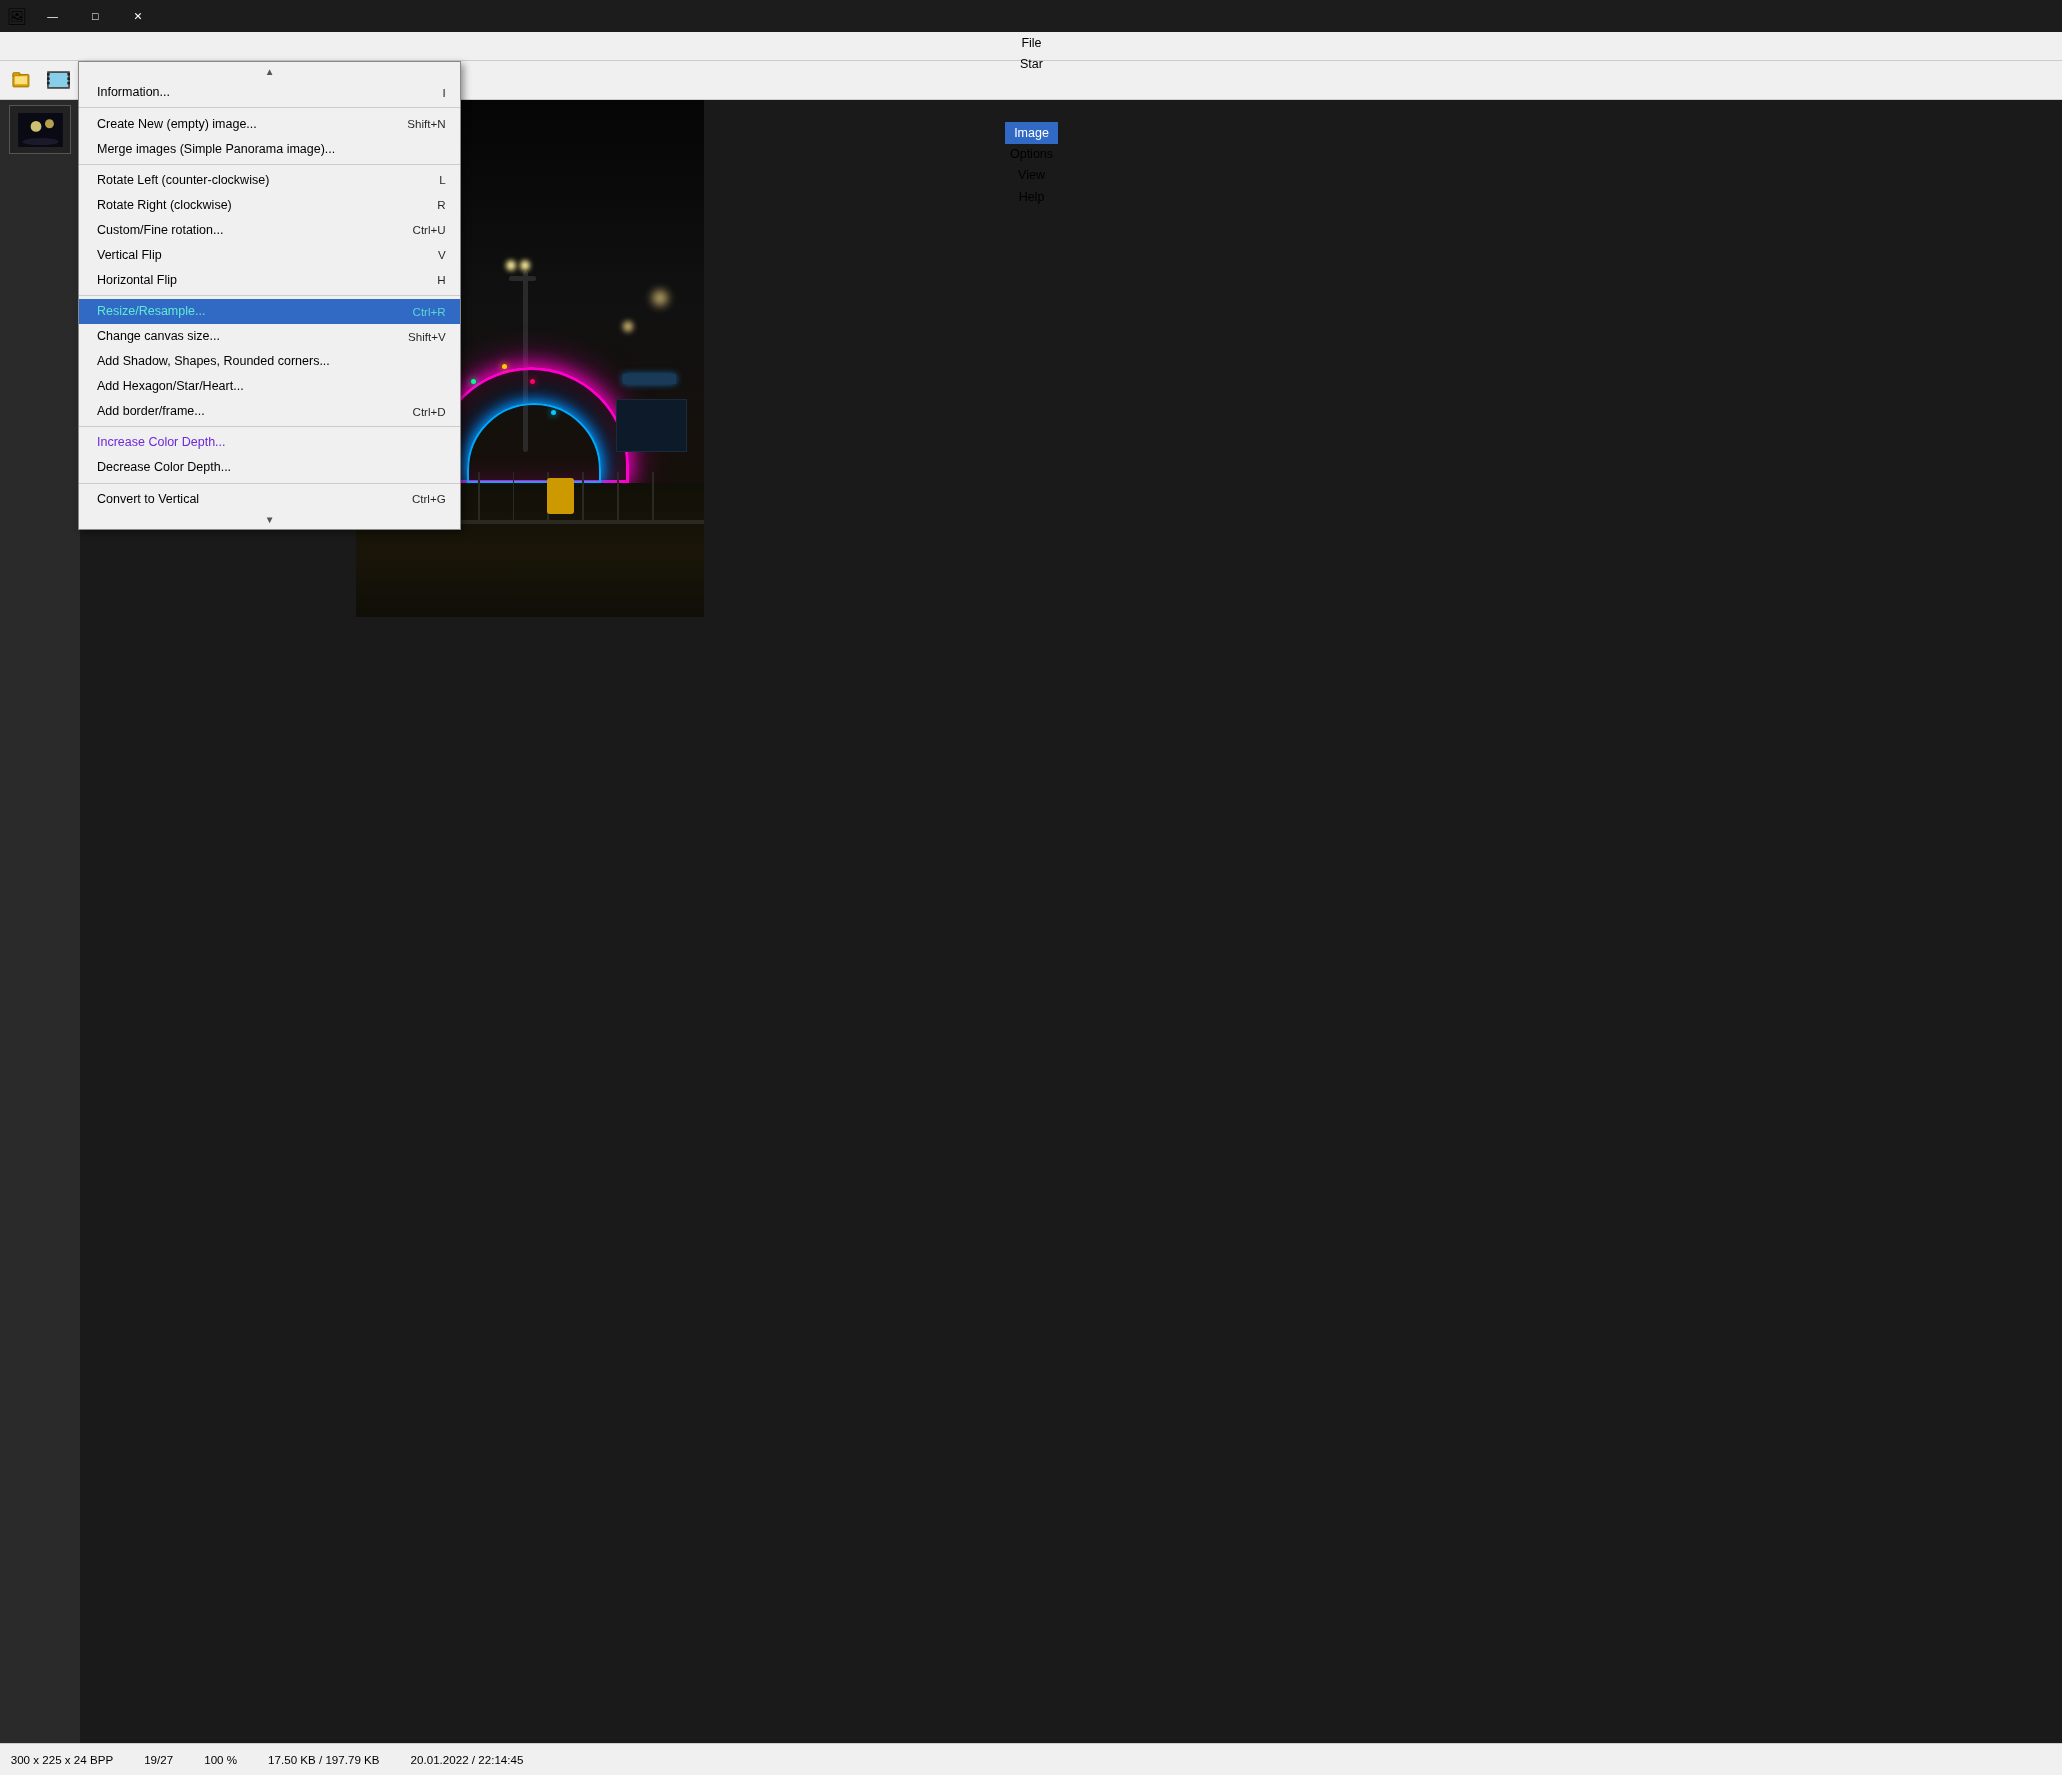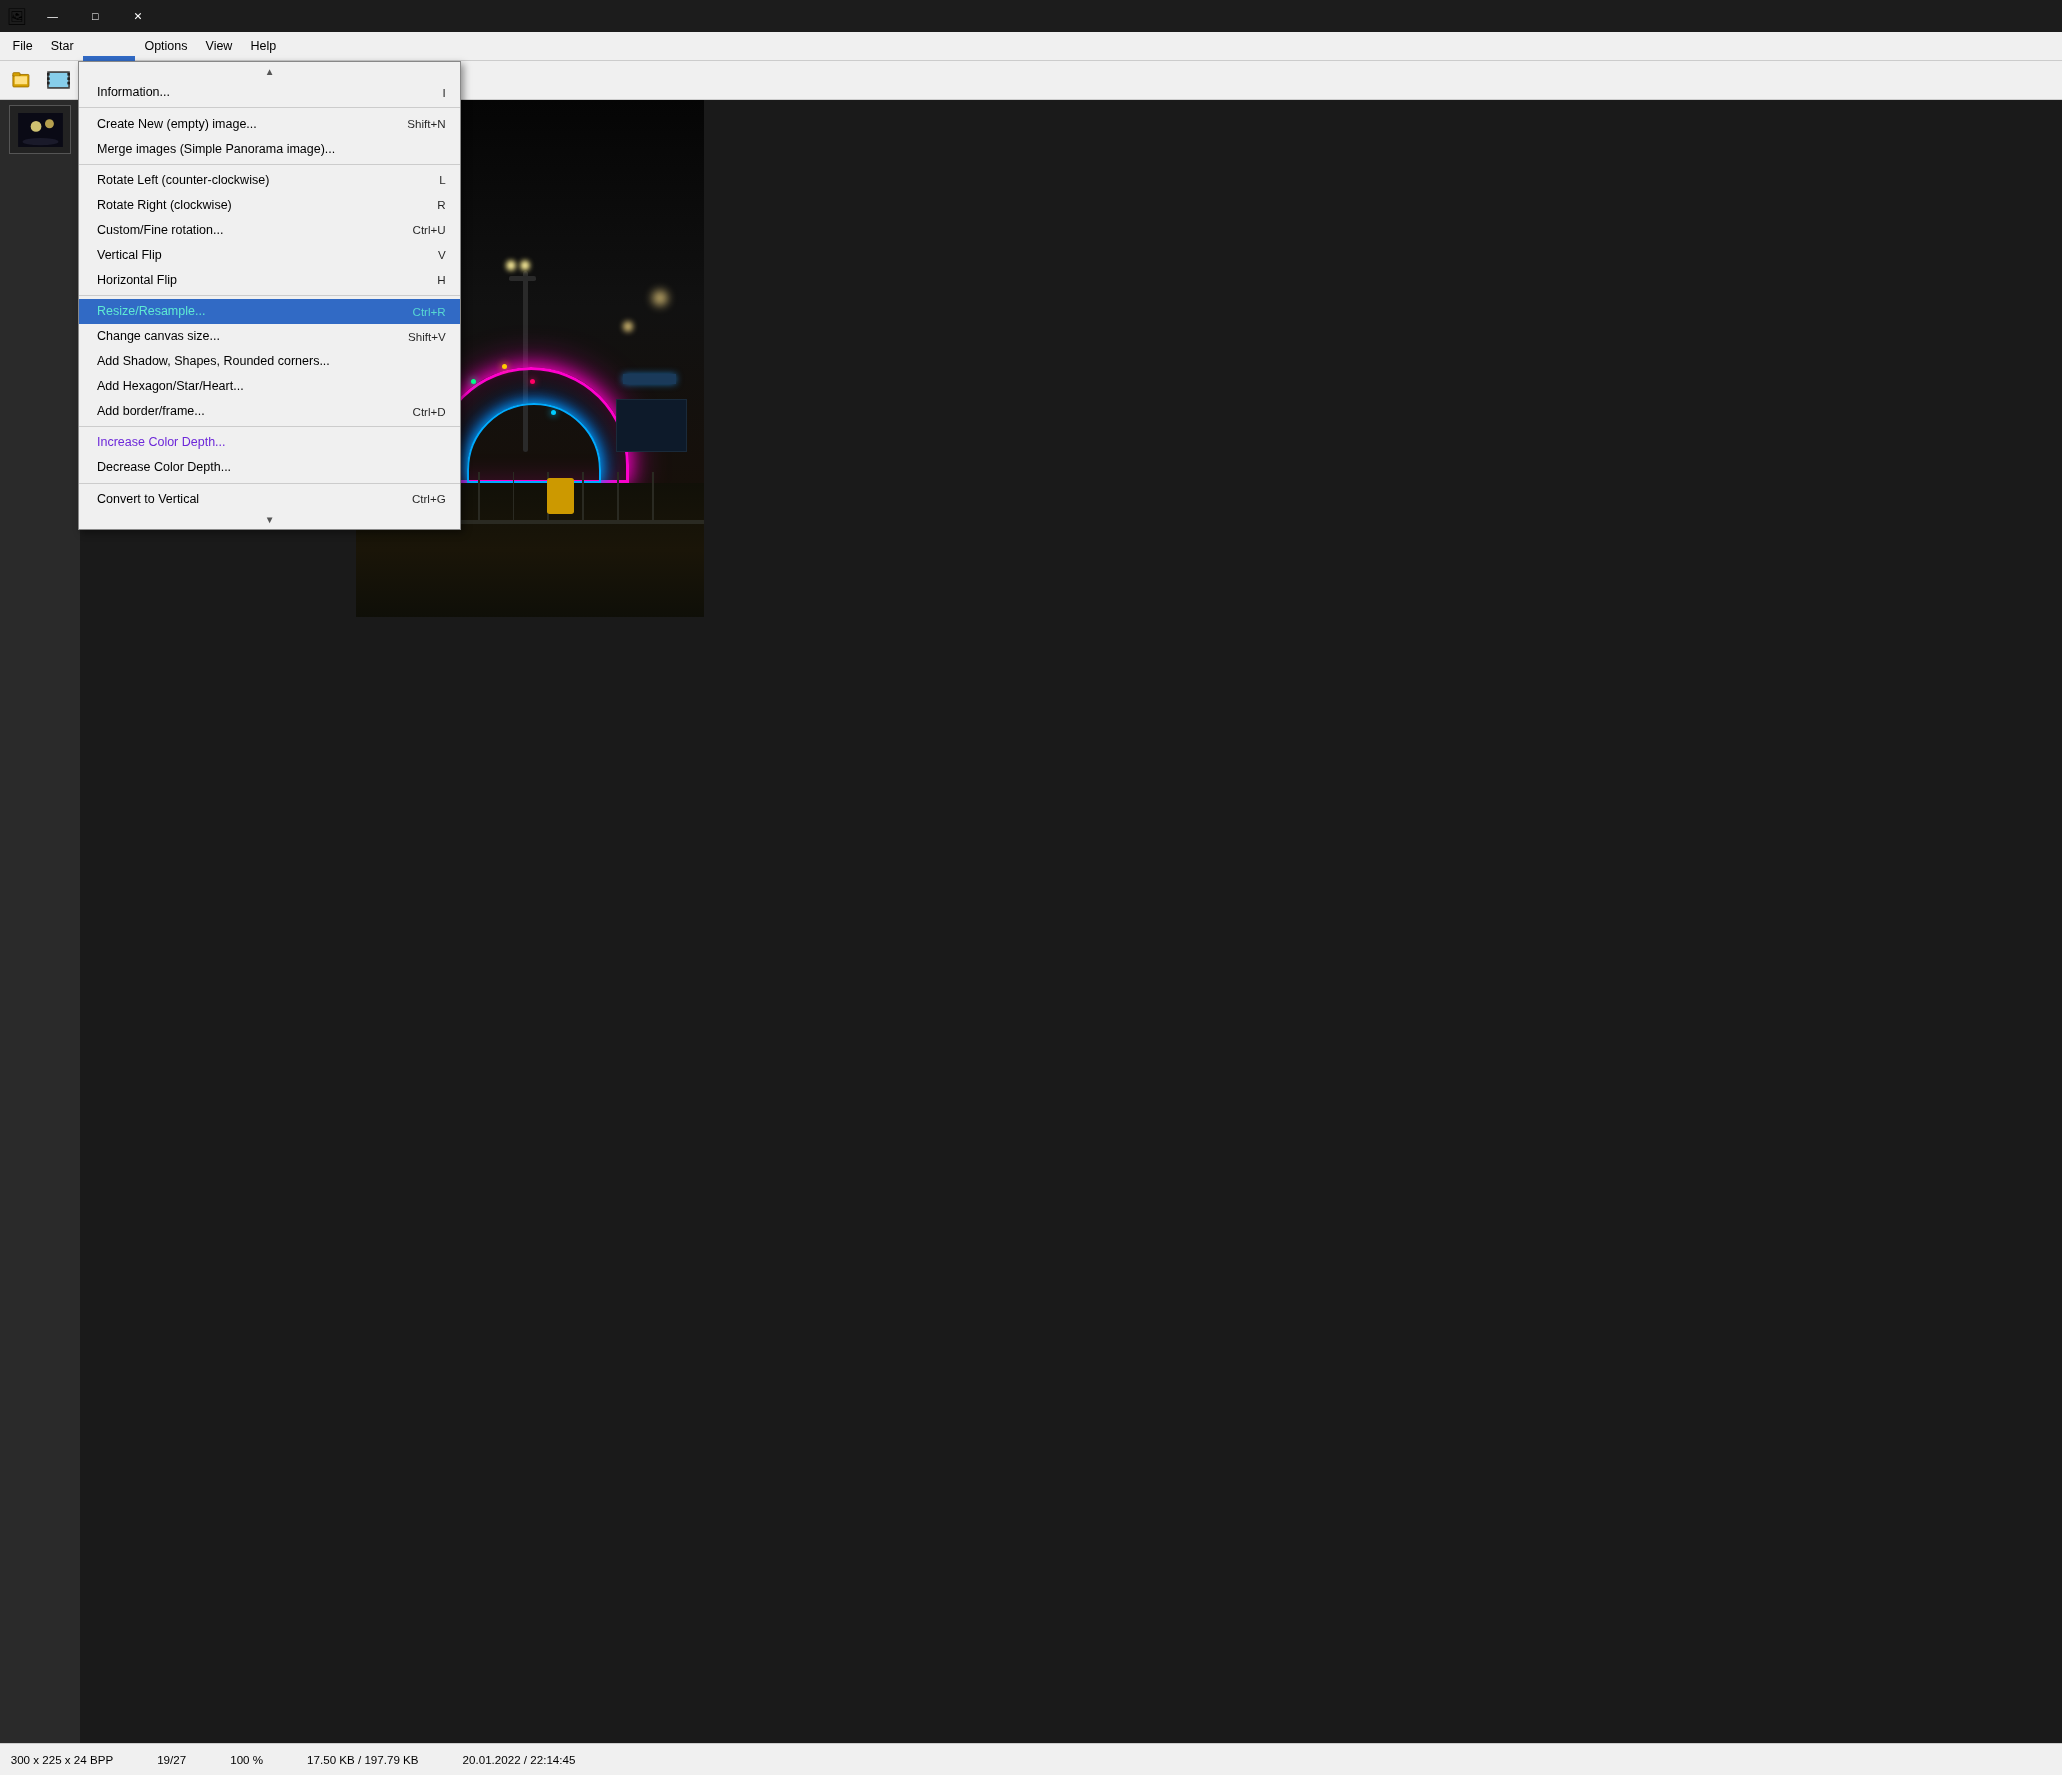--- a/index.html
+++ b/index.html
@@ -59,20 +59,21 @@
     #menu-bar {
       position: absolute;
       top: 32px; left: 0; right: 0;
       height: 28.5px;
       background: #f0f0f0;
       display: flex;
       align-items: center;
       padding: 0 3.6px;
       z-index: 100;
       border-bottom: 0.9px solid #ccc;
+      flex-direction: column;
     }
     .menu-item {
       padding: 3.6px 9px;
       font-size: 12.5px;
       color: #000;
       cursor: pointer;
       height: 100%;
       display: flex;
       align-items: center;
     }
@@ -137,21 +138,21 @@
       position: absolute;
       bottom: 0; left: 0; right: 0;
       height: 32px;
       background: #f0f0f0;
       border-top: 0.9px solid #ccc;
       display: flex;
       align-items: center;
       padding: 0 10.7px;
       font-size: 11.6px;
       color: #000;
-      gap: 44px;
+      gap: 31px;
       z-index: 100;
     }
     .status-item {
       white-space: nowrap;
     }
 
     
     #dropdown-menu {
       position: absolute;
       top: 61px;

